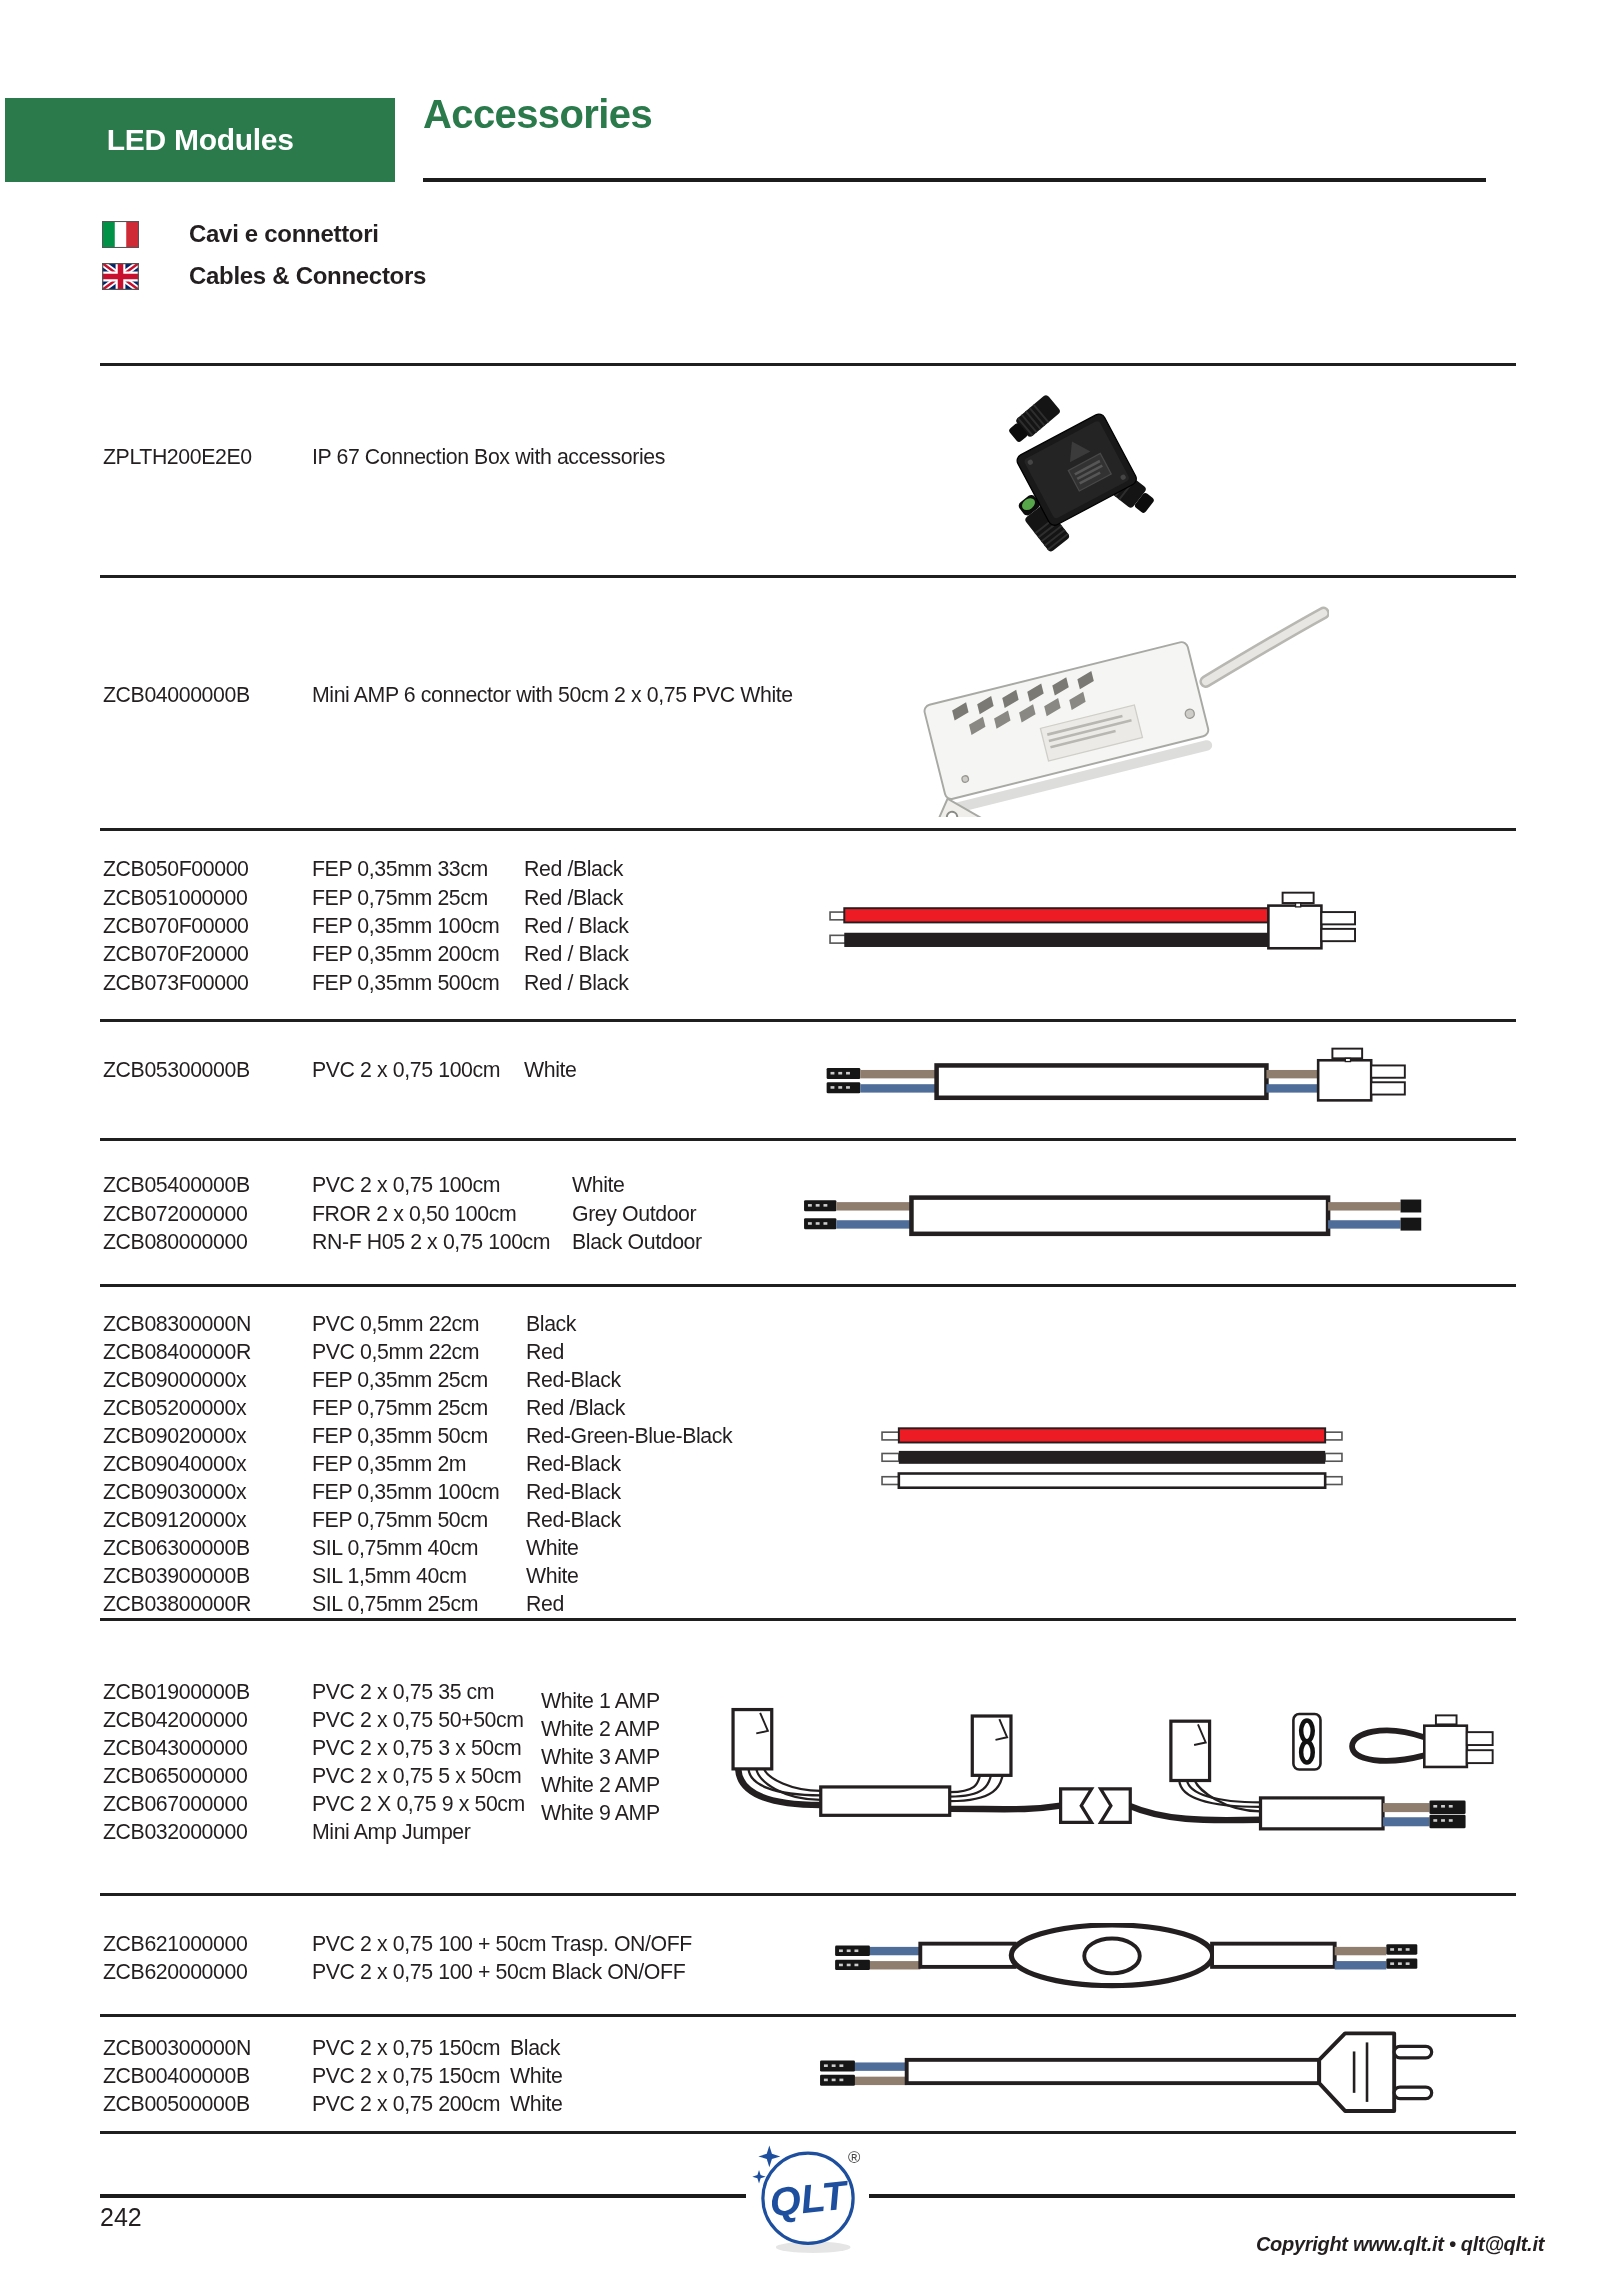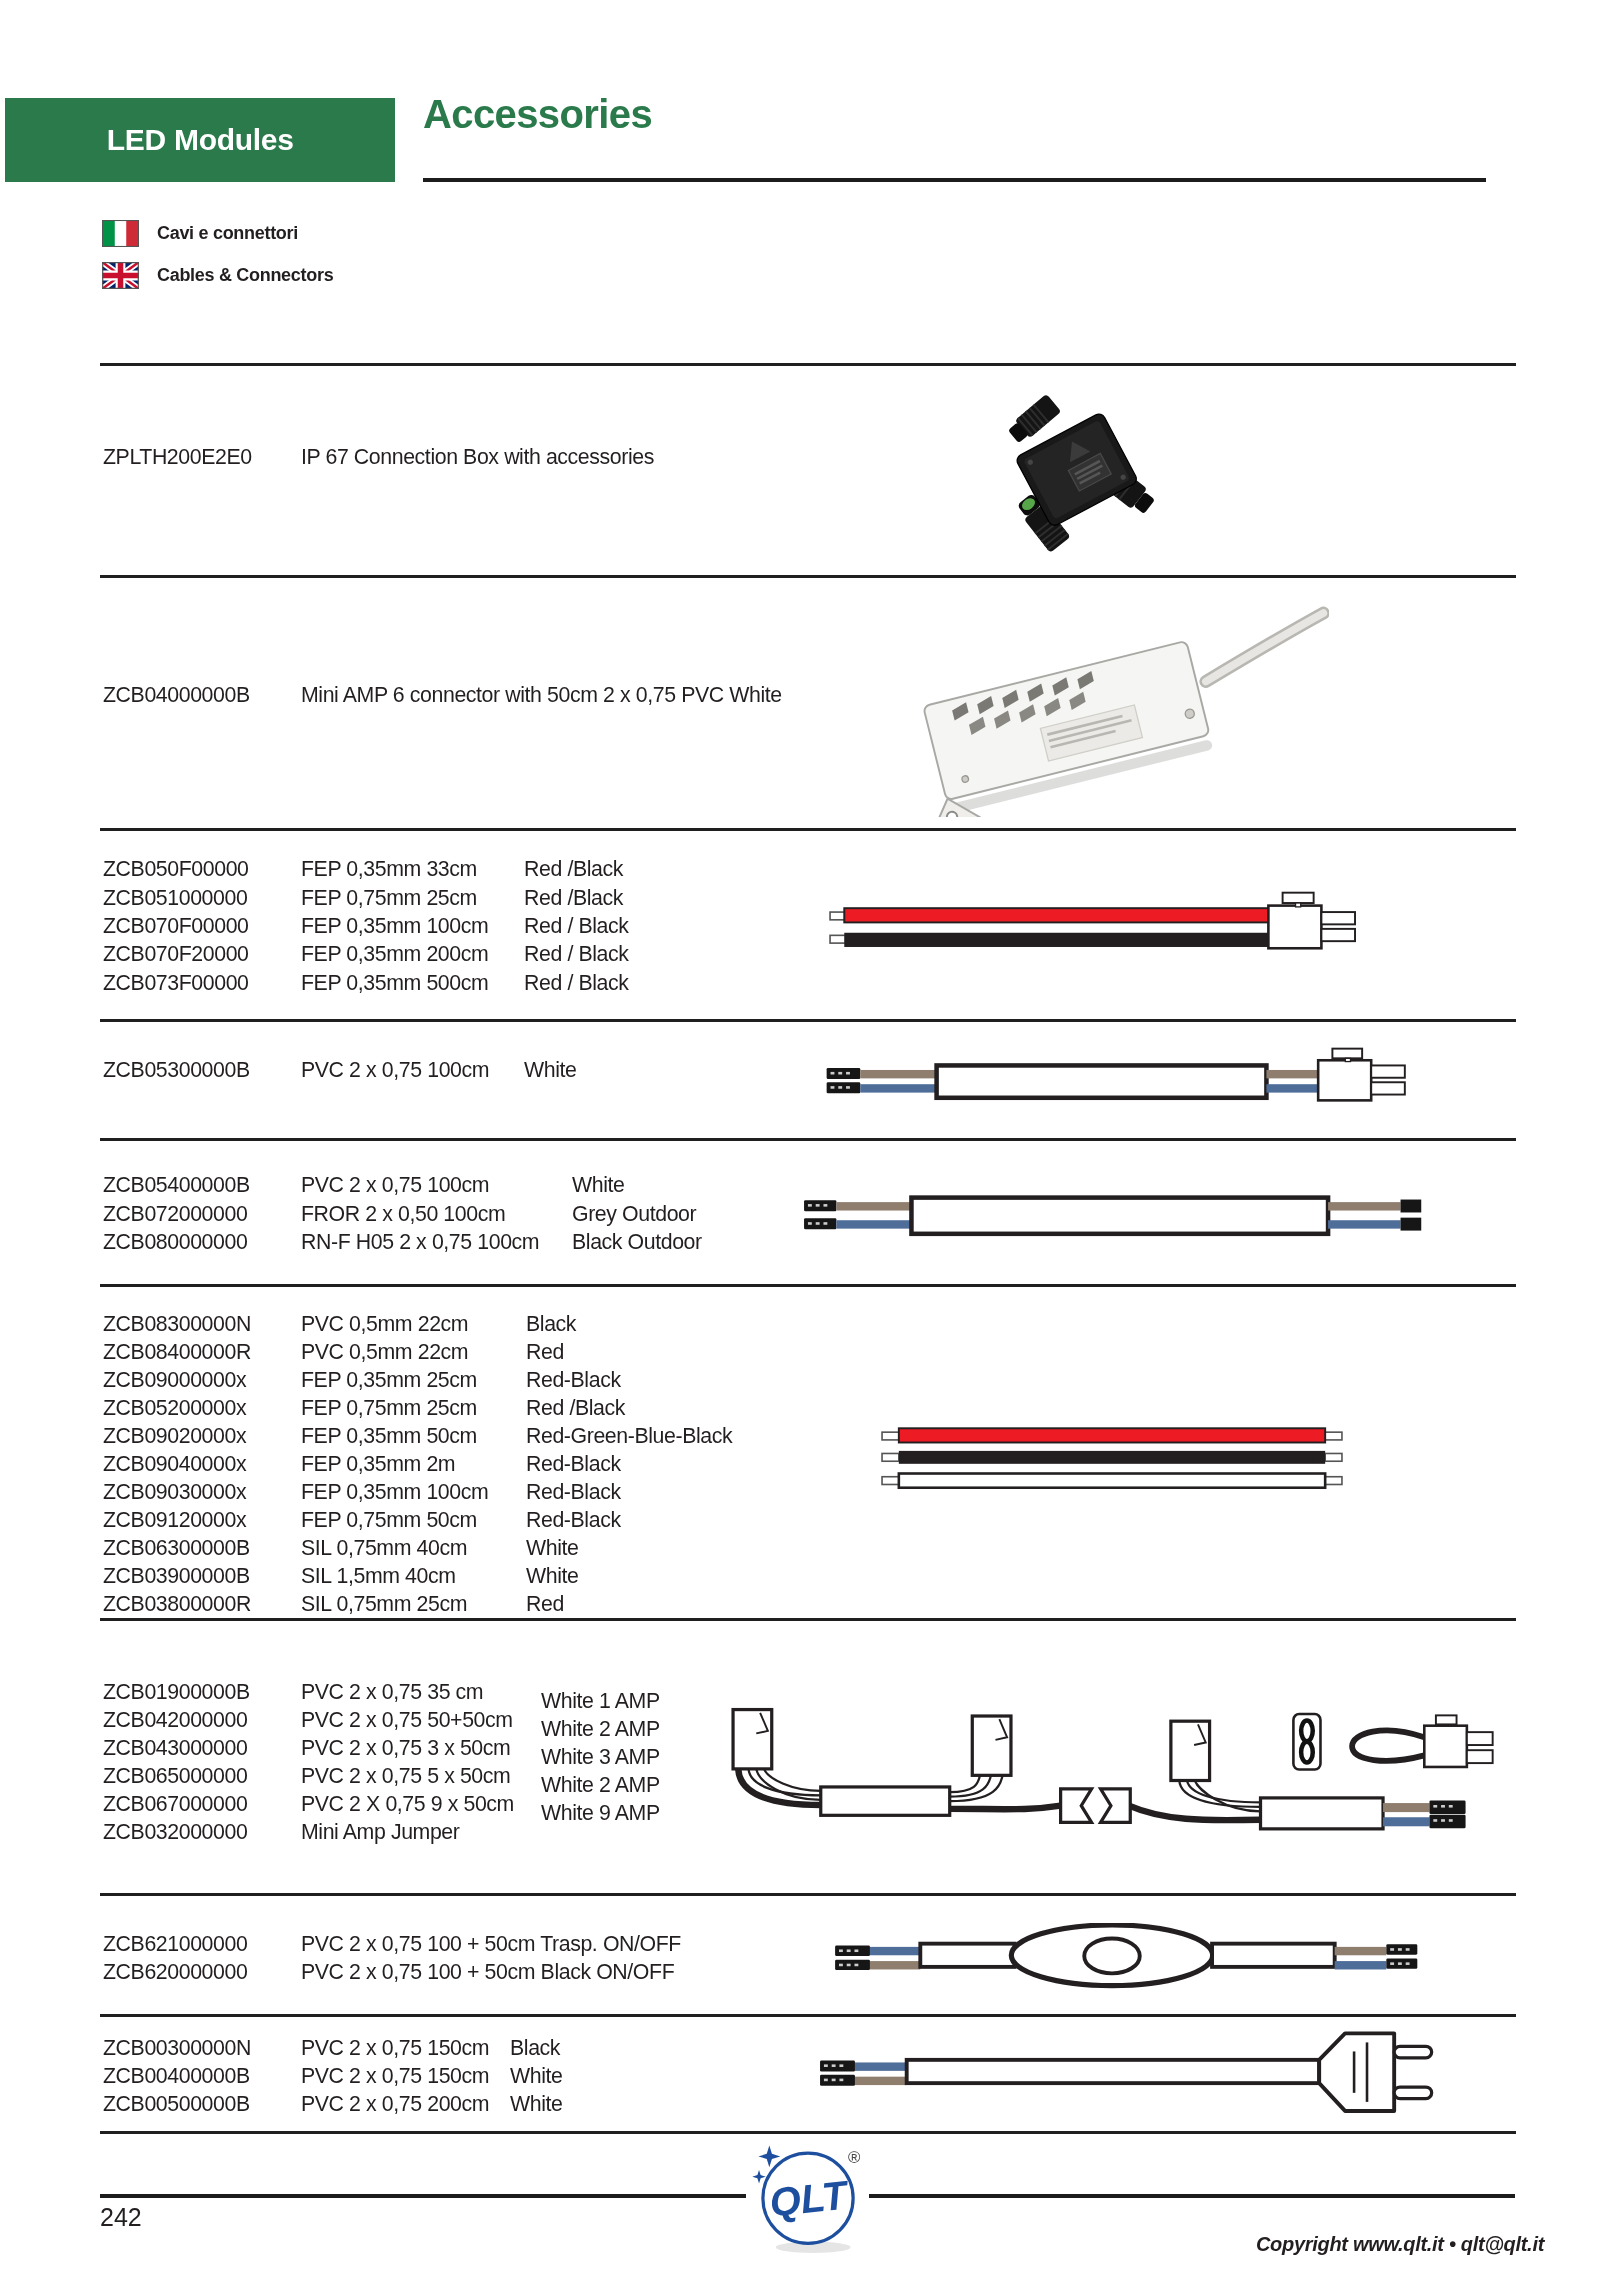--- a/index.html
+++ b/index.html
@@ -15,32 +15,32 @@
   }
   .greenbox .gb-label{color:#ffffff;font-weight:bold;font-size:30px;letter-spacing:-0.3px;}
   .title{
     position:absolute;left:423px;top:92px;font-size:40px;font-weight:bold;
     color:var(--brand-green,#2b7a4c);letter-spacing:-0.6px;
   }
   .title-rule{position:absolute;left:423px;top:178px;width:1063px;height:3.9px;background:#1c1c1c;}
   .lang{position:absolute;left:102px;display:flex;align-items:center;gap:18px;}
   #lang-it{top:220px}
   #lang-en{top:262px}
-  .lang .lbl{font-size:18px;font-weight:bold;letter-spacing:-0.3px;white-space:nowrap;}
+  .lang .lbl{font-size:24px;font-weight:bold;letter-spacing:-0.3px;white-space:nowrap;margin-left:32px;}
   
   .hr{position:absolute;left:100px;width:1416px;height:3.2px;background:#1f1f1f;}
   
   .tbl{position:absolute;left:103px;}
   .trow{position:relative;height:28.4px;}
   .tbl.lh43 .trow{height:28px;}
   .trow span{
     position:absolute;left:0;top:50%;transform:translateY(-50%);
     font-size:21.3px;letter-spacing:-0.4px;white-space:nowrap;
   }
-  .trow .c-desc{left:198px;}
+  .trow .c-desc{left:209px;}
   .trow .c-color{left:421px;}
   .tbl-outdoor .c-color{left:469px;}
   .tbl-singles .c-color{left:423px;}
   .tbl-amp .c-color{left:438px;margin-top:9px;}
   .tbl-mains .c-color{left:407px;}
   
   .diag{position:absolute;}
   
   .f-rule{position:absolute;top:2194px;height:3.9px;background:#1c1c1c;}
   .f-rule.left{left:100px;width:646px;}

